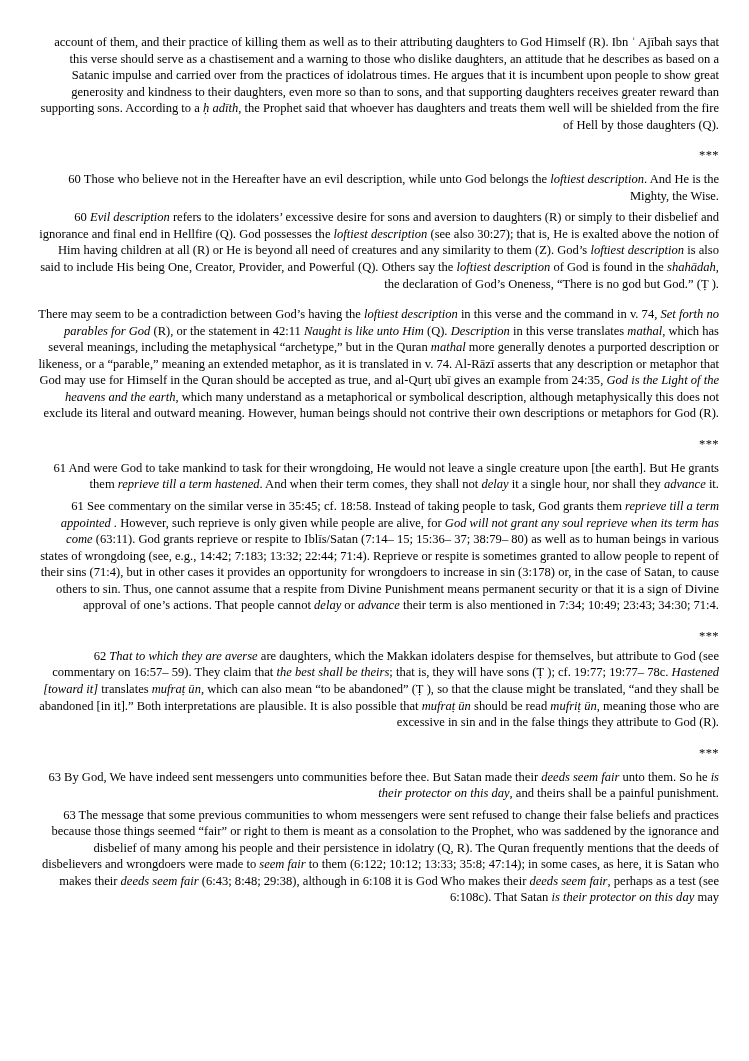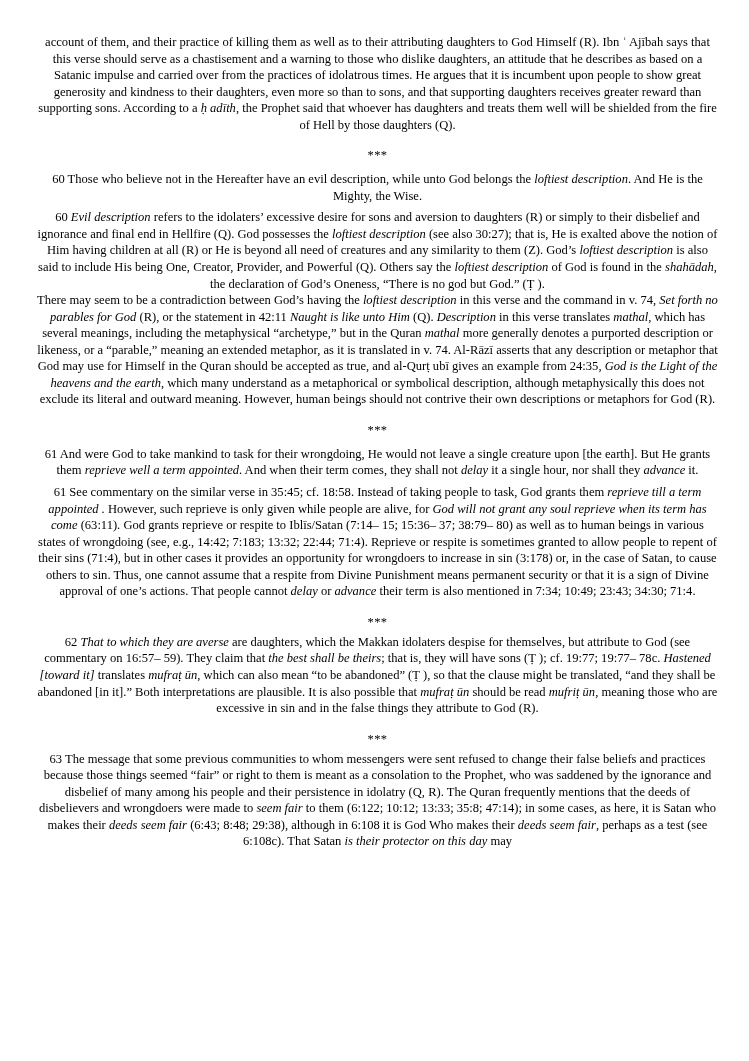--- a/index.html
+++ b/index.html
@@ -20,30 +20,31 @@
     width: 749px;
     height: 1061px;
     box-sizing: border-box;
     padding: 34px 30px 0 36px;
     background: #ffffff;
     overflow: hidden;
   }
   .block {
     font-size: 12.55px;
     line-height: 16.55px;
-    text-align: center;
+    text-align: right;
     margin: 0;
   }
   .verse {
     margin-top: 9px;
   }
   .commentary {
     margin-top: 5px;
   }
   .body-para {
+    margin-top: 14px;
   }
   .divider {
     margin-top: 15px;
     font-size: 12.55px;
     line-height: 14px;
     letter-spacing: 0.4px;
   }
   .first-block {
     margin-top: 0;
   }
@@ -61,27 +62,28 @@
   <p class="block divider">***</p>
 
   <p class="block verse">60 Those who believe not in the Hereafter have an evil description, while unto God belongs the <i>loftiest description</i>. And He is the Mighty, the Wise.</p>
 
   <p class="block commentary">60    <i>Evil description</i> refers to the idolaters’ excessive desire for sons and aversion to daughters (R) or simply to their disbelief and ignorance and final end in Hellfire (Q). God possesses the <i>loftiest description</i> (see also 30:27); that is, He is exalted above the notion of Him having children at all (R) or He is beyond all need of creatures and any similarity to them (Z). God’s <i>loftiest description</i> is also said to include His being One, Creator, Provider, and Powerful (Q). Others say the <i>loftiest description</i> of God is found in the <i>shahādah</i>, the declaration of God’s Oneness, “There is no god but God.” (Ṭ ).</p>
 
   <p class="block body-para">There may seem to be a contradiction between God’s having the <i>loftiest description</i> in this verse and the command in v. 74, <i>Set forth no parables for God</i> (R), or the statement in 42:11 <i>Naught is like unto Him</i> (Q). <i>Description</i> in this verse translates <i>mathal</i>, which has several meanings, including the metaphysical “archetype,” but in the Quran <i>mathal</i> more generally denotes a purported description or likeness, or a “parable,” meaning an extended metaphor, as it is translated in v. 74. Al-Rāzī asserts that any description or metaphor that God may use for Himself in the Quran should be accepted as true, and al-Qurṭ ubī gives an example from 24:35, <i>God is the Light of the heavens and the earth</i>, which many understand as a metaphorical or symbolical description, although metaphysically this does not exclude its literal and outward meaning. However, human beings should not contrive their own descriptions or metaphors for God (R).</p>
 
   <p class="block divider">***</p>
 
-  <p class="block verse">61 And were God to take mankind to task for their wrongdoing, He would not leave a single creature upon [the earth]. But He grants them <i>reprieve well a term appointed</i>. And when their term comes, they shall not <i>delay</i> it a single hour, nor shall they <i>advance</i> it.</p>
+  <p class="block verse">61 And were God to take mankind to task for their wrongdoing, He would not leave a single creature upon [the earth]. But He grants them <i>reprieve till a term hastened</i>. And when their term comes, they shall not <i>delay</i> it a single hour, nor shall they <i>advance</i> it.</p>
 
   <p class="block commentary">61    See commentary on the similar verse in 35:45; cf. 18:58. Instead of taking people to task, God grants them <i>reprieve till a term appointed .</i> However, such reprieve is only given while people are alive, for <i>God will not grant any soul reprieve when its term has come</i> (63:11). God grants reprieve or respite to Iblīs/Satan (7:14– 15; 15:36– 37; 38:79– 80) as well as to human beings in various states of wrongdoing (see, e.g., 14:42; 7:183; 13:32; 22:44; 71:4). Reprieve or respite is sometimes granted to allow people to repent of their sins (71:4), but in other cases it provides an opportunity for wrongdoers to increase in sin (3:178) or, in the case of Satan, to cause others to sin. Thus, one cannot assume that a respite from Divine Punishment means permanent security or that it is a sign of Divine approval of one’s actions. That people cannot <i>delay</i> or <i>advance</i> their term is also mentioned in 7:34; 10:49; 23:43; 34:30; 71:4.</p>
 
   <p class="block divider">***</p>
 
 
   <p class="block commentary">62    <i>That to which they are averse</i> are daughters, which the Makkan idolaters despise for themselves, but attribute to God (see commentary on 16:57– 59). They claim that <i>the best shall be theirs</i>; that is, they will have sons (Ṭ ); cf. 19:77; 19:77– 78c. <i>Hastened [toward it]</i> translates <i>mufraṭ ūn</i>, which can also mean “to be abandoned” (Ṭ ), so that the clause might be translated, “and they shall be abandoned [in it].” Both interpretations are plausible. It is also possible that <i>mufraṭ ūn</i> should be read <i>mufriṭ ūn</i>, meaning those who are excessive in sin and in the false things they attribute to God (R).</p>
 
   <p class="block divider">***</p>
 
+  <p class="block verse">63 By God, We have indeed sent messengers unto communities before thee. But Satan made their <i>deeds seem fair</i> unto them. So he <i>is their protector on this day</i>, and theirs shall be a painful punishment.</p>
 
   <p class="block commentary">63    The message that some previous communities to whom messengers were sent refused to change their false beliefs and practices because those things seemed “fair” or right to them is meant as a consolation to the Prophet, who was saddened by the ignorance and disbelief of many among his people and their persistence in idolatry (Q, R). The Quran frequently mentions that the deeds of disbelievers and wrongdoers were made to <i>seem fair</i> to them (6:122; 10:12; 13:33; 35:8; 47:14); in some cases, as here, it is Satan who makes their <i>deeds seem fair</i> (6:43; 8:48; 29:38), although in 6:108 it is God Who makes their <i>deeds seem fair</i>, perhaps as a test (see 6:108c). That Satan <i>is their protector on this day</i> may</p>
 
 </div>
 
 </body></html>

